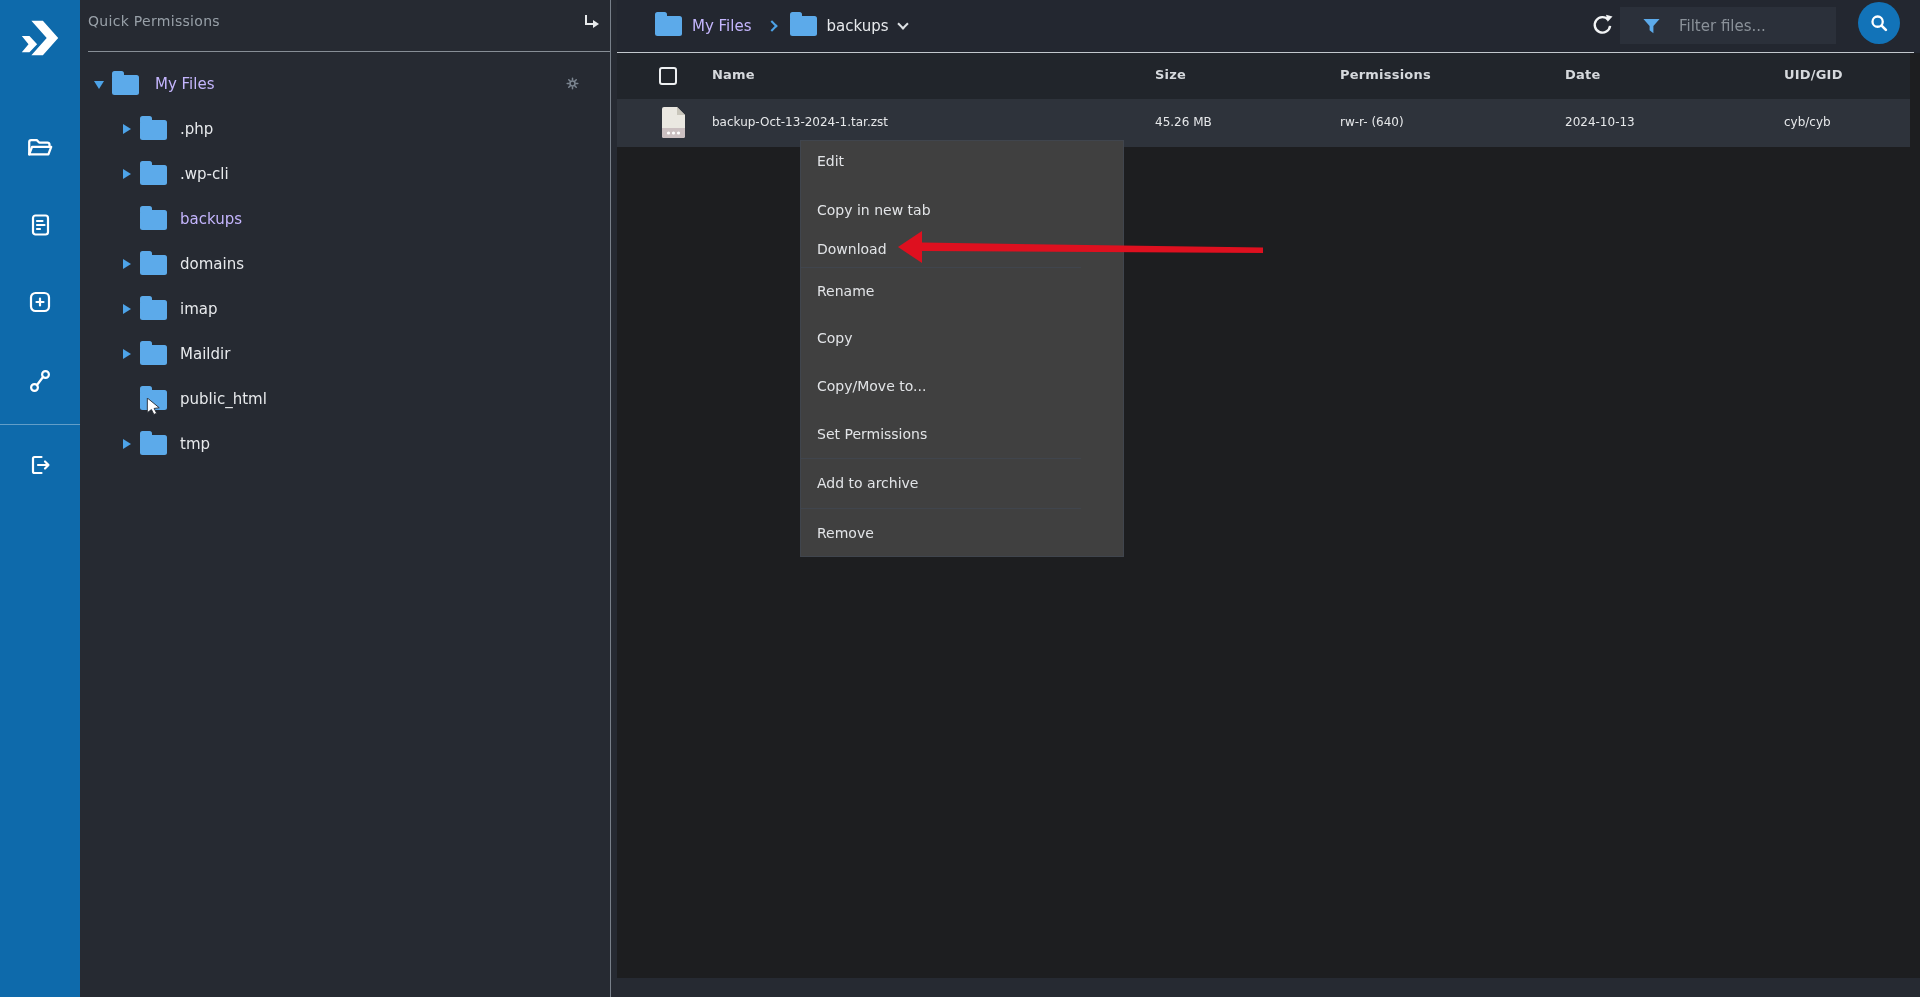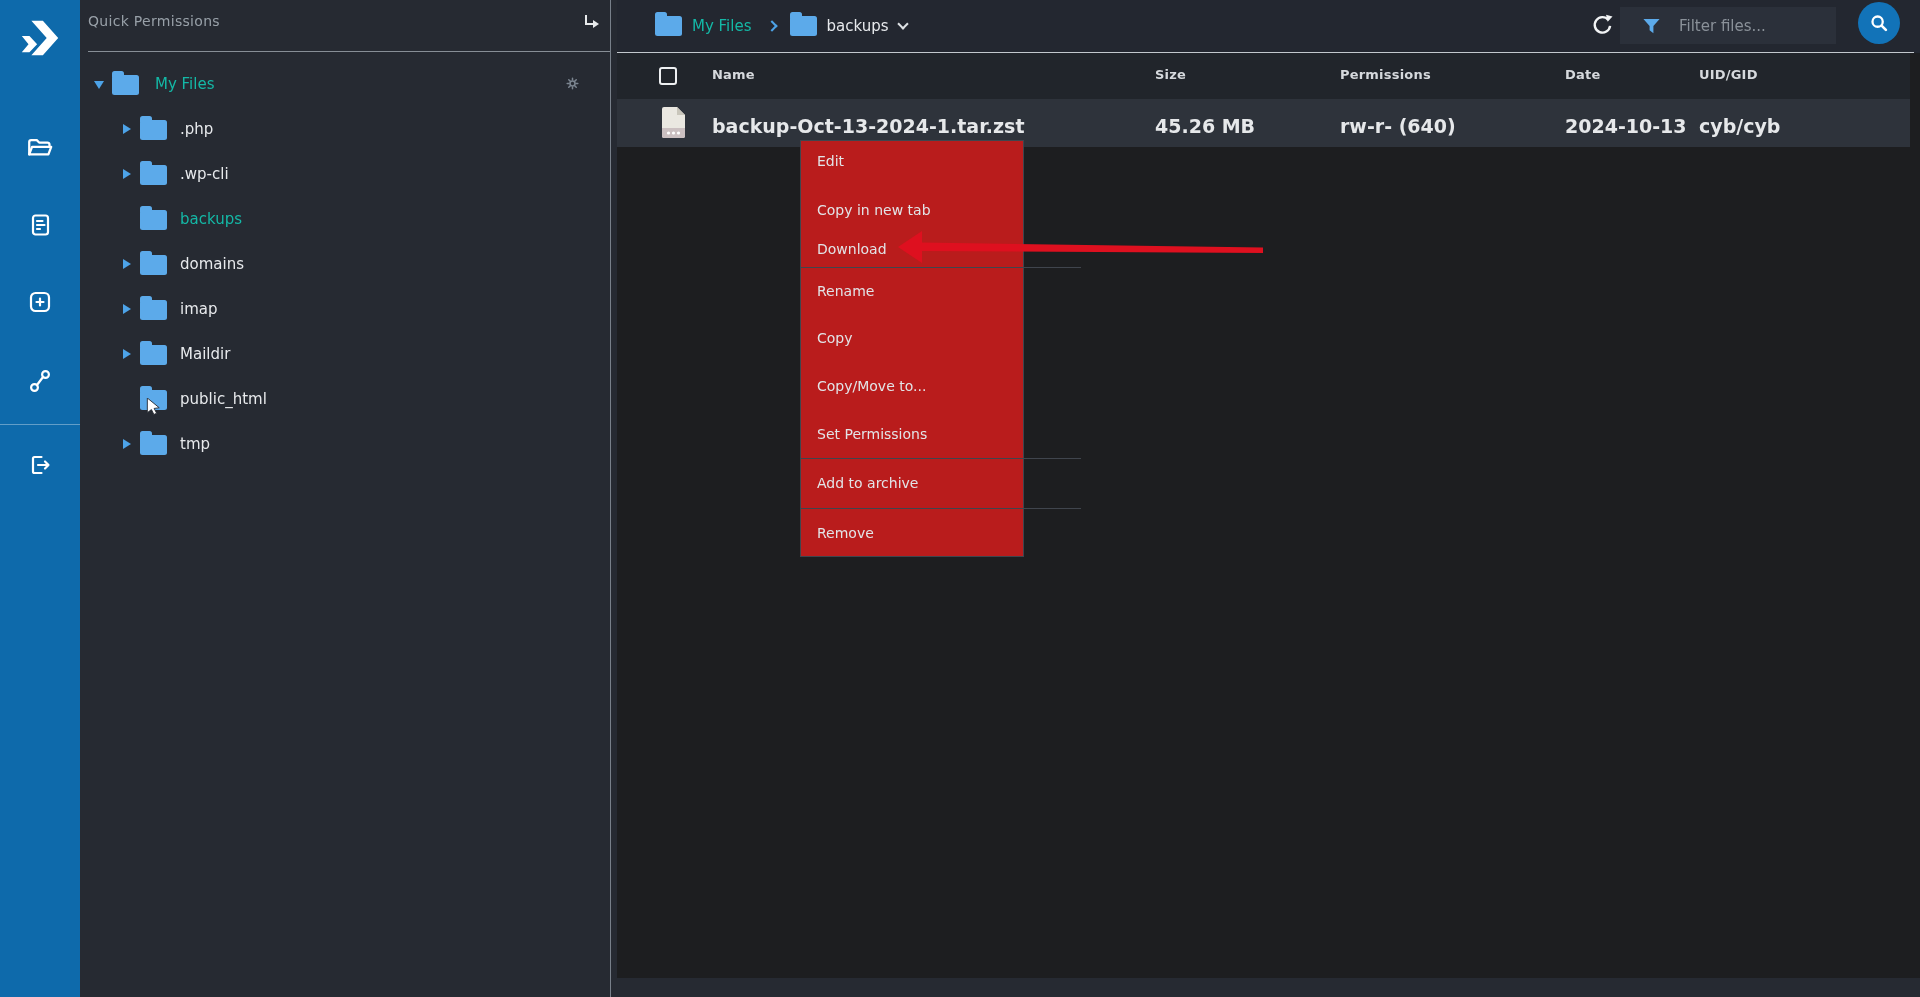--- a/index.html
+++ b/index.html
@@ -24,21 +24,21 @@
   .trow.root { padding-left:14px; }
   .trow.child { padding-left:42px; }
   .caret { width:10px; height:10px; margin-right:8px; position:relative; flex:0 0 10px; }
   .caret.right::before { content:""; position:absolute; left:1px; top:0; border-left:8px solid #4da3e8; border-top:5px solid transparent; border-bottom:5px solid transparent; }
   .caret.down::before { content:""; position:absolute; left:0; top:2px; border-top:8px solid #4da3e8; border-left:5px solid transparent; border-right:5px solid transparent; }
   .caret.none::before { content:none; }
   .folder { position:relative; width:27px; height:20px; background:#5caaea; border-radius:2.5px; margin-top:3px; flex:0 0 27px; }
   .folder::before { content:""; position:absolute; top:-4px; left:0; width:12px; height:6px; background:#5caaea; border-radius:2.5px 2.5px 0 0; }
   .tlabel { margin-left:13px; font-size:15px; color:#e7e9ec; cursor:pointer; }
   .trow.root .tlabel { margin-left:16px; }
-  .accent { color:#14b8a6; }
+  .accent { color:#c4b5fd; }
   .gear { position:absolute; left:485px; top:15px; cursor:pointer; }
   .cursor-ptr { position:absolute; left:66px; top:22px; }
   
   .main { position:absolute; left:617px; top:0; width:1303px; height:997px; background:#232730; }
   .topbar { position:absolute; left:0; top:0; width:1303px; height:52px; background:#232730; display:flex; align-items:center; }
   .topline { position:absolute; left:0; top:52px; width:1297px; height:1px; background:#c3c8cd; }
   .crumbs { display:flex; align-items:center; padding-left:38px; }
   .crumb-folder { position:relative; width:27px; height:20px; background:#5caaea; border-radius:2.5px; flex:0 0 27px; }
   .crumb-folder::before { content:""; position:absolute; top:-4px; left:0; width:12px; height:6px; background:#5caaea; border-radius:2.5px 2.5px 0 0; }
   .crumb-label { margin-left:10px; font-size:15px; }
@@ -48,25 +48,25 @@
   .filterbox { position:absolute; left:1003px; top:7px; width:216px; height:37px; background:#2b303a; display:flex; align-items:center; padding-left:22px; }
   .filterbox input { background:transparent; border:none; outline:none; color:#c6cbd1; font-size:15px; font-family:inherit; margin-left:18px; width:140px; }
   .filterbox input::placeholder { color:#8a9199; }
   .searchbtn { position:absolute; left:1241px; top:2px; width:42px; height:42px; border-radius:50%; background:#1273b8; border:none; cursor:pointer; display:flex; align-items:center; justify-content:center; }
   .content { position:absolute; left:0; top:53px; width:1303px; height:925px; background:#1d1e20; }
   .bottomstrip { position:absolute; left:0; top:978px; width:1303px; height:19px; background:#262a32; }
   .thead { position:absolute; left:0; top:0; width:1293px; height:46px; background:#21252b; }
   .thead span { position:absolute; top:14px; font-size:13px; font-weight:700; color:#d6d9dd; letter-spacing:.2px; }
   .cbox { position:absolute; left:42px; top:13px; width:18px; height:18px; border:2px solid #eef0f2; border-radius:3px; background:transparent; cursor:pointer; }
   .filerow { position:absolute; left:0; top:46px; width:1293px; height:48px; background:#2e333b; cursor:pointer; }
-  .filerow span { position:absolute; top:16px; font-size:19px; color:#e6e8ea;font-weight:bold; }
-  .c-name { left:95px; } .c-size { left:538px; } .c-perm { left:723px; } .c-date { left:948px; } .c-uid { left:1082px;text-align:right; }
+  .filerow span { position:absolute; top:16px; font-size:12px; color:#e6e8ea; }
+  .c-name { left:95px; } .c-size { left:538px; } .c-perm { left:723px; } .c-date { left:948px; } .c-uid { left:1167px;text-align:right; }
   .docicon { position:absolute; left:45px; top:8px; }
   
-  .menu { position:absolute; left:800px; top:140px; width:224px; height:417px; background:#b91c1c; border:1px solid #40454d; z-index:10; }
+  .menu { position:absolute; left:800px; top:140px; width:324px; height:417px; background:#404040; border:1px solid #40454d; z-index:10; }
   .mitem { position:absolute; left:0; width:280px; height:40px; line-height:40px; padding-left:16px; font-size:14px; color:#e2e4e7; cursor:pointer; }
   .msep { position:absolute; left:0; width:280px; height:1px; background:#40454d; }
   
   .arrow { position:absolute; left:890px; top:225px; z-index:11; }
 </style>
 </head>
 <body>
 
 <div class="screen">
 

